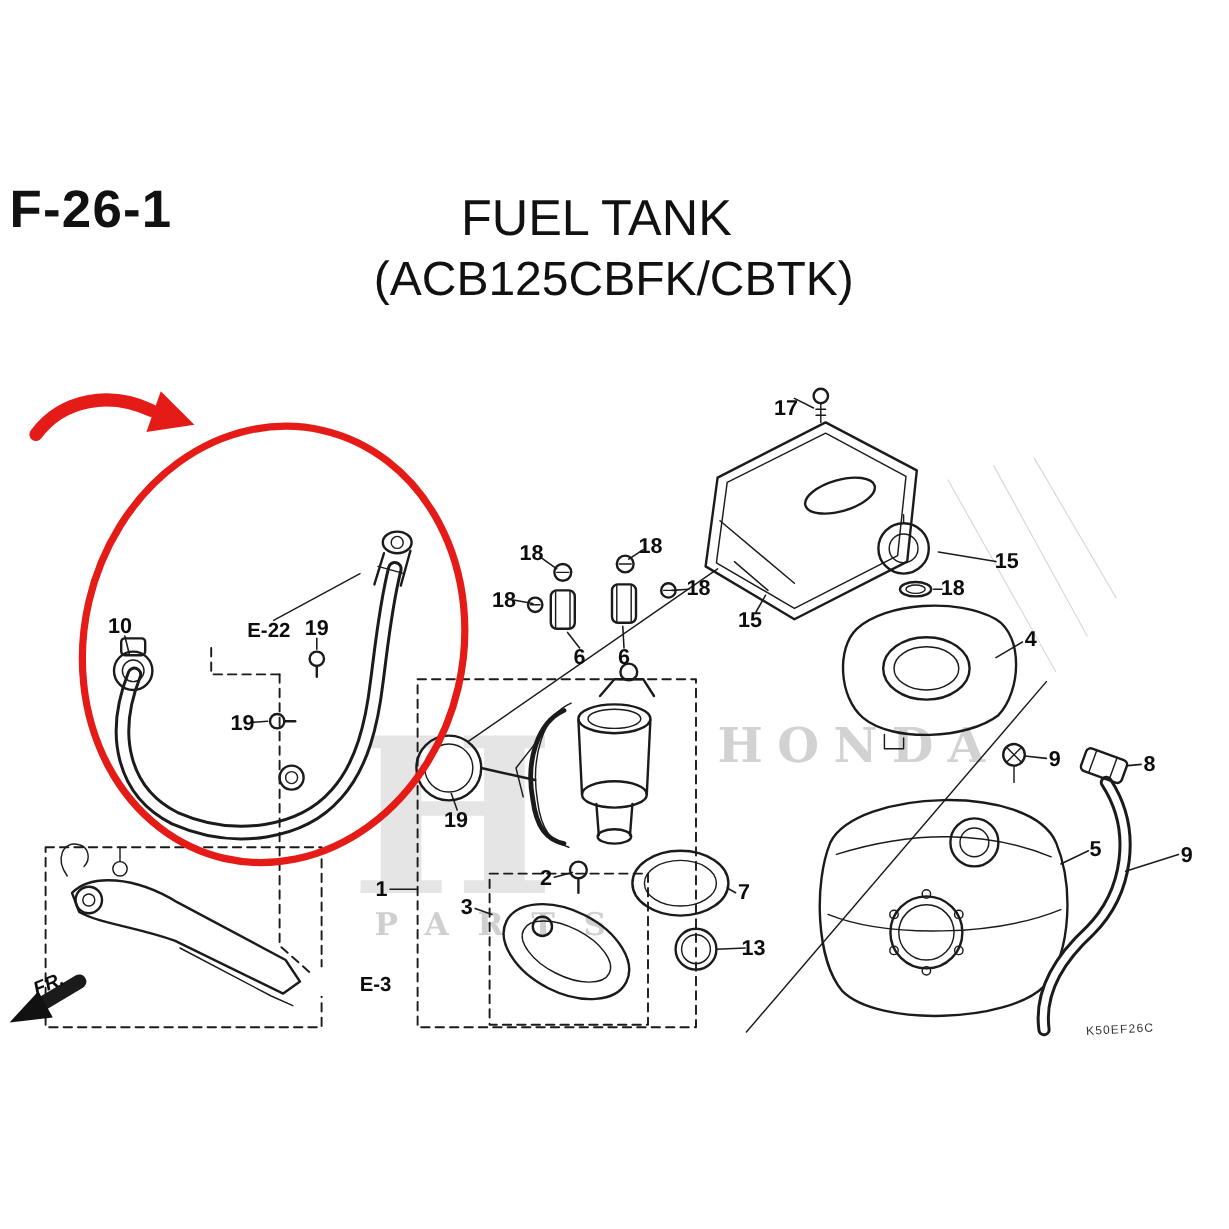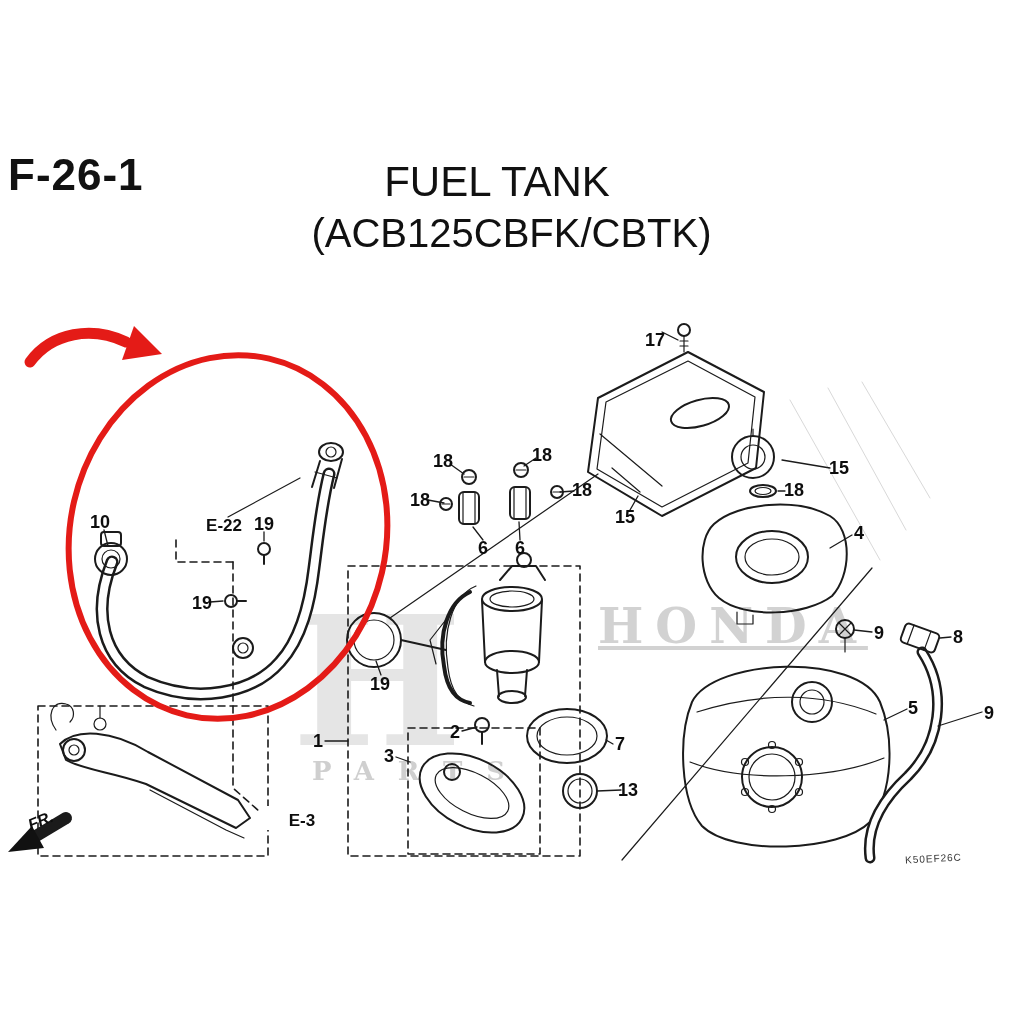--- a/index.html
+++ b/index.html
@@ -9,21 +9,21 @@
   .title-wrap{position:absolute;left:0;top:158px;width:994px;text-align:center;font-weight:normal;}
   .title-line1{font-size:42px;line-height:48px;}
   .title-line2{font-size:40px;line-height:54px;padding-left:29px;}
   .plbl{position:absolute;transform:translate(-50%,-50%);font-weight:bold;font-size:18px;color:#0d0d0d;white-space:nowrap;}
   .plbl.ref{font-size:17px;}
   .fr-label{position:absolute;left:28px;top:812px;font-weight:bold;font-style:italic;font-size:16px;
             transform:rotate(-22deg);color:#0d0d0d;}
   .diagram-code{position:absolute;left:905px;top:853px;font-size:10px;color:#333;transform:rotate(-3deg);letter-spacing:1px;}
   .wm{position:absolute;color:rgba(160,160,160,0.45);font-family:"DejaVu Serif",serif;font-weight:bold;pointer-events:none;}
   .wm-logo{left:292px;top:592px;font-size:180px;line-height:180px;color:rgba(175,175,175,0.33);}
-  .wm-brand{left:598px;top:598px;font-size:48px;letter-spacing:12px;color:rgba(165,165,165,0.5);text-decoration:underline;}
+  .wm-brand{left:598px;top:598px;font-size:40px;letter-spacing:12px;color:rgba(165,165,165,0.5);}
   .wm-sub{left:312px;top:756px;font-size:26px;letter-spacing:24px;color:rgba(160,160,160,0.5);}
   svg#art{position:absolute;left:0;top:0;}
   #art path,#art circle,#art ellipse,#art rect,#art line,#art polyline{
     stroke:#1b1b1b;fill:none;stroke-width:2;stroke-linejoin:round;stroke-linecap:round;}
   #art .thin{stroke-width:1.2;}
   #art .leader{stroke-width:1.3;}
   #art .dash{stroke-dasharray:7 5;stroke-width:1.6;}
   #art .tube{stroke-width:13;}
   #art .tubecore{stroke:#ffffff;stroke-width:8;}
   #art .hose9{stroke-width:11;}
@@ -284,17 +284,17 @@
   <span class="plbl" style="left:380px;top:684px">19</span>
   <span class="plbl" style="left:879px;top:633px">9</span>
   <span class="plbl" style="left:958px;top:637px">8</span>
   <span class="plbl" style="left:989px;top:713px">9</span>
   <span class="plbl" style="left:913px;top:708px">5</span>
   <span class="plbl" style="left:318px;top:741px">1</span>
   <span class="plbl" style="left:455px;top:732px">2</span>
   <span class="plbl" style="left:389px;top:756px">3</span>
   <span class="plbl" style="left:620px;top:744px">7</span>
   <span class="plbl" style="left:628px;top:790px">13</span>
-  <span class="plbl ref" style="left:302px;top:821px">E-3</span>
+  <span class="plbl ref" style="left:313px;top:821px">E-3</span>
 
   <span class="fr-label">FR.</span>
   <span class="diagram-code">K50EF26C</span>
 </div>
 
 </body></html>

